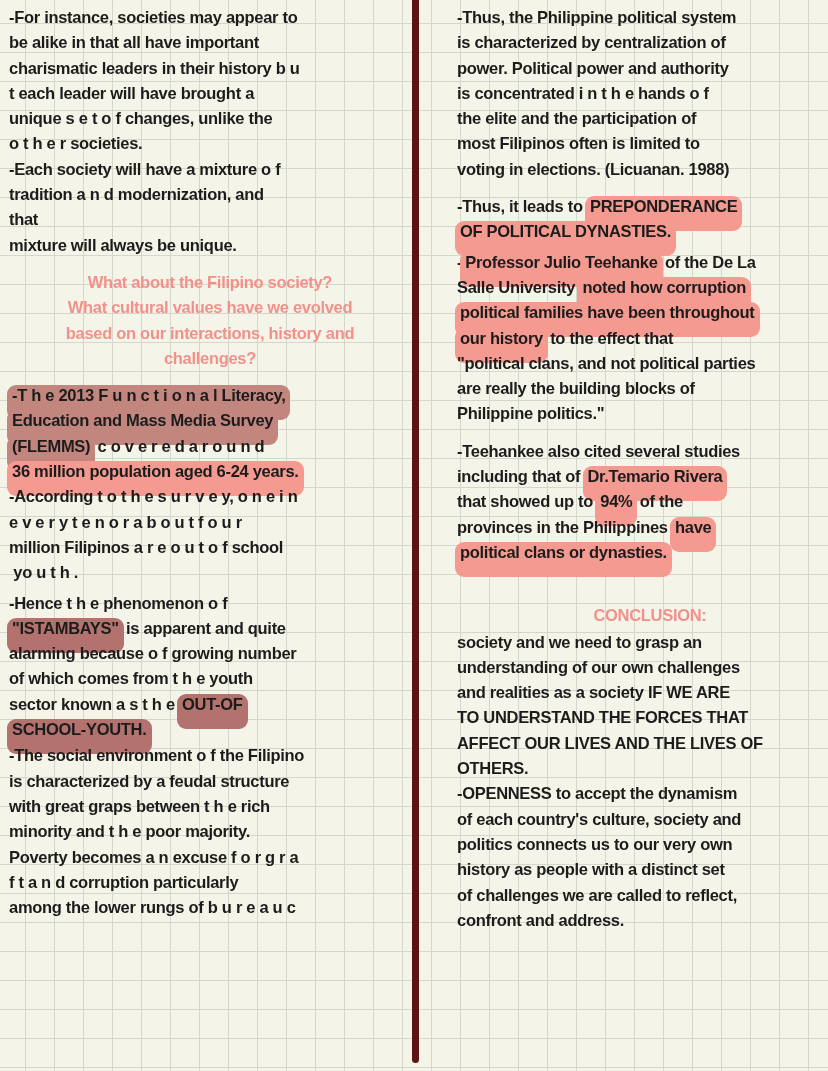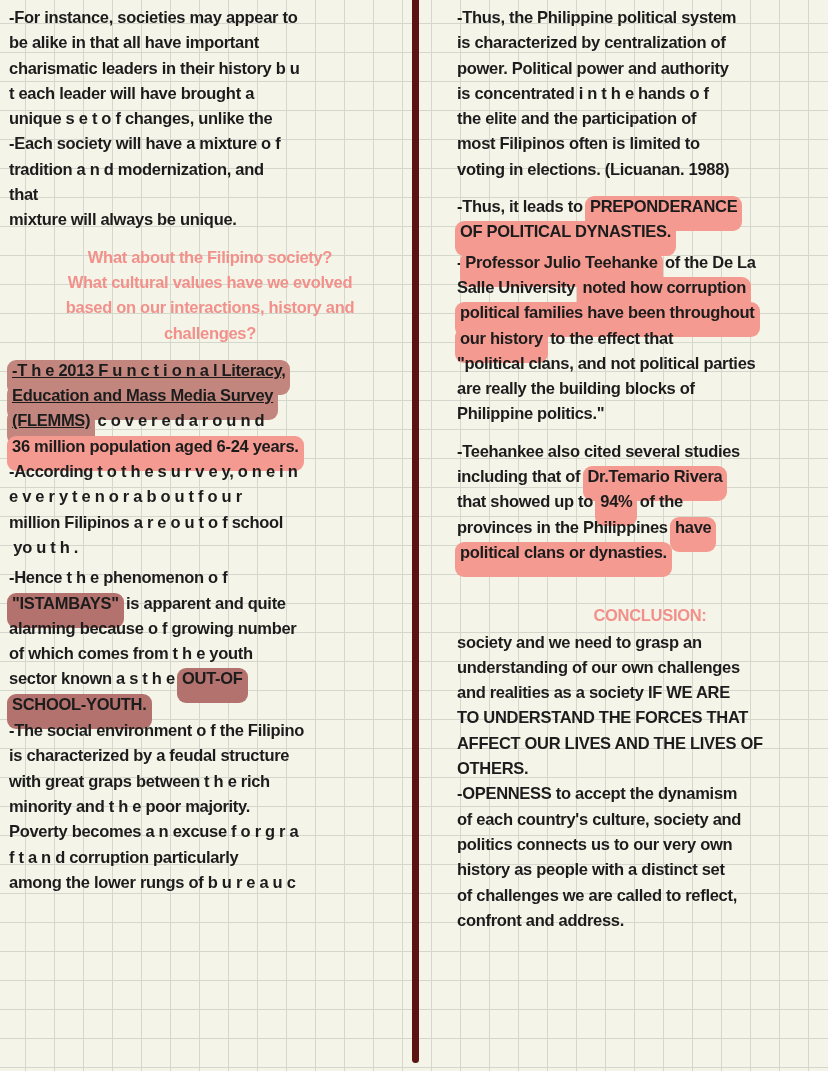--- a/index.html
+++ b/index.html
@@ -42,34 +42,35 @@
     white-space: pre;
     color: var(--ink, #1c1c1c);
   }
   .style-question .line { color: var(--pink-text, #f2918b); text-align: center; }
   .hl {
     border-radius: 9px;
     padding: 1px 5px 16px 5px;
     margin: 4px -2px;
   }
   .hl-salmon     { background: var(--highlight-salmon, #f49a91); }
-  .hl-mauve      { background: var(--highlight-mauve, #c2867e); text-decoration: underline; }
+  .hl-mauve      { background: var(--highlight-mauve, #c2867e); }
   .hl-darkmauve  { background: var(--highlight-dark-mauve, #b3726d); }
 </style>
 </head>
 <body>
 
 <div class="page">
   <div class="col col-left" id="col-left">
       <div class="block style-body">
         <div class="line"><span>-For instance, societies may appear to</span></div>
         <div class="line"><span>be alike in that all have important</span></div>
         <div class="line"><span>charismatic leaders in their history b u</span></div>
         <div class="line"><span>t each leader will have brought a</span></div>
         <div class="line"><span>unique s e t o f changes, unlike the</span></div>
+        <div class="line"><span>o t h e r societies.</span></div>
         <div class="line"><span>-Each society will have a mixture o f</span></div>
         <div class="line"><span>tradition a n d modernization, and</span></div>
         <div class="line"><span>that</span></div>
         <div class="line"><span>mixture will always be unique.</span></div>
       </div>
       <div class="block style-question">
         <div class="line"><span>What about the Filipino society?</span></div>
         <div class="line"><span>What cultural values have we evolved</span></div>
         <div class="line"><span>based on our interactions, history and</span></div>
         <div class="line"><span>challenges?</span></div>

